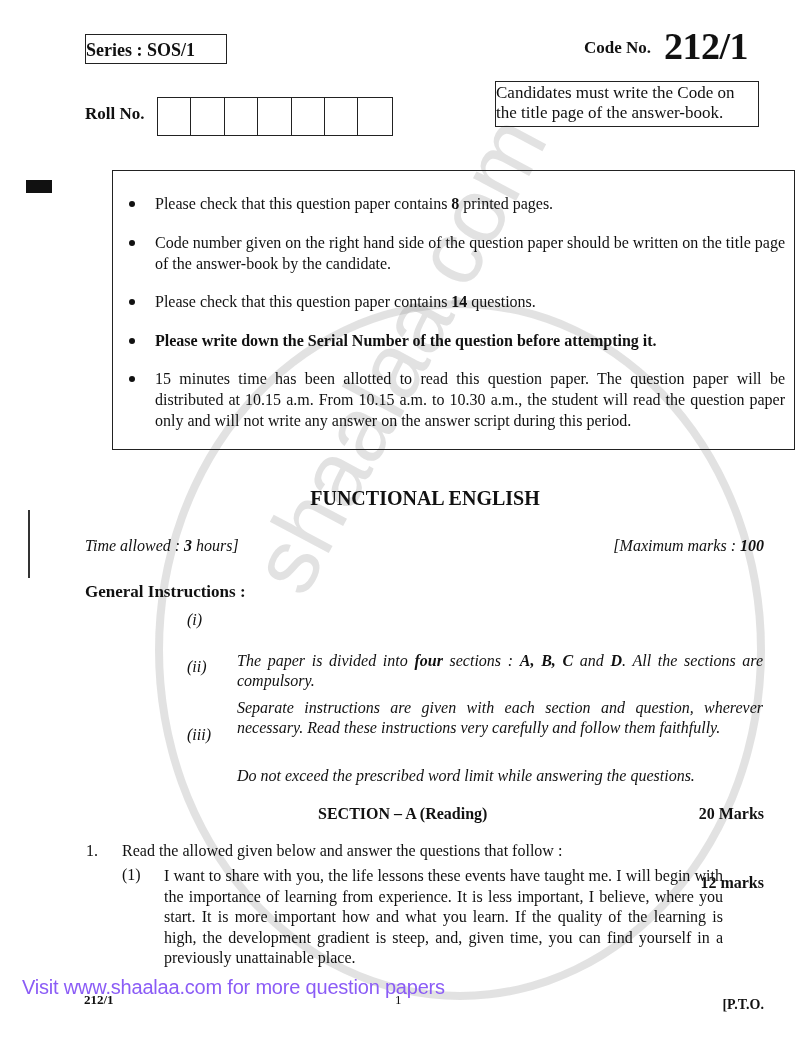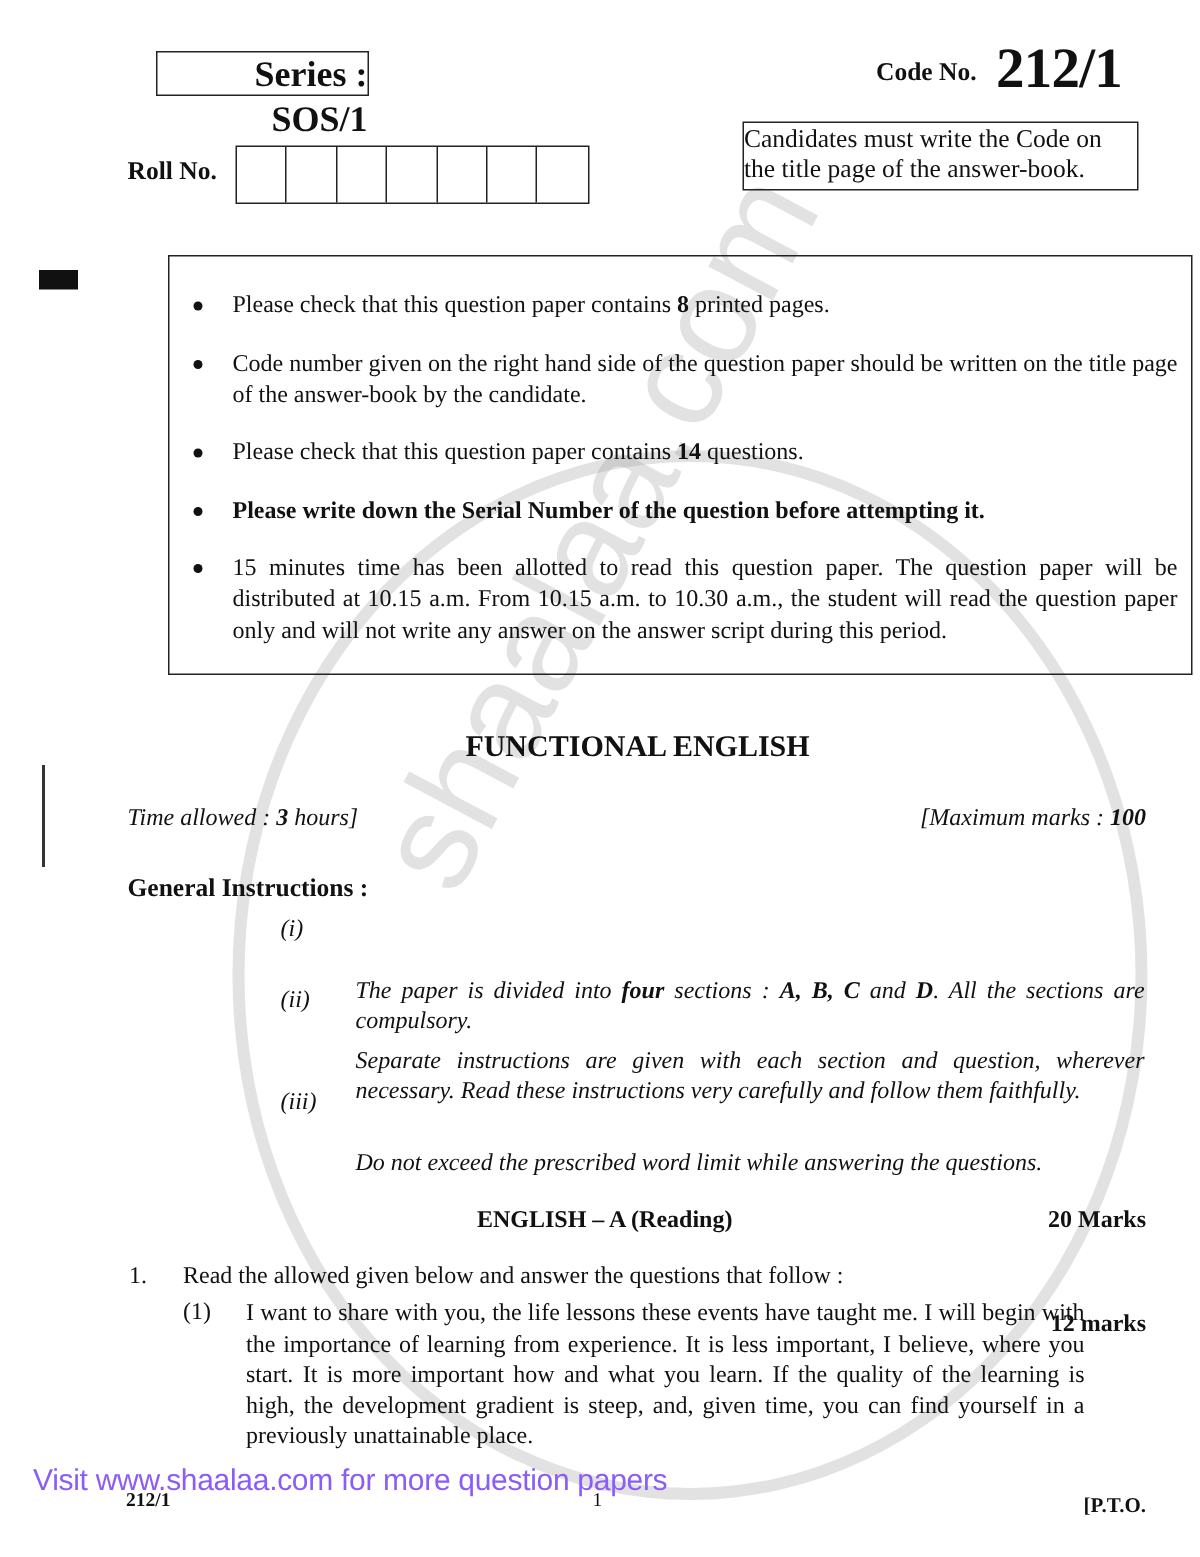--- a/index.html
+++ b/index.html
@@ -2,21 +2,21 @@
 <html><head>
 <meta charset="utf-8">
 <style>
   html, body { margin: 0; padding: 0; background: #ffffff; }
   body { width: 800px; height: 1038px; position: relative; overflow: hidden;
          font-family: "Liberation Serif", "DejaVu Serif", serif; color: #111; }
   .abs { position: absolute; }
   b, .b { font-weight: bold; }
 
   .series-box { left: 85px; top: 34px; width: 142px; height: 30px; border: 1.5px solid #222;
-                font-weight: bold; font-size: 24px; line-height: 30px; text-align: right; box-sizing: border-box; margin-left: 19px; }
+                font-weight: bold; font-size: 18px; line-height: 30px; text-align: left; box-sizing: border-box; }
   .code-label { left: 584px; top: 38px; font-weight: bold; font-size: 17px; }
   .code-val { left: 664px; top: 24px; font-weight: bold; font-size: 38px; letter-spacing: -0.5px; }
   .code-note { left: 495px; top: 81px; width: 264px; height: 46px; border: 1.5px solid #222; box-sizing: border-box;
                font-size: 17px; line-height: 20px; padding: 1px 0; }
   .roll-label { left: 85px; top: 104px; font-weight: bold; font-size: 17px; }
   .roll-boxes { left: 157px; top: 97px; display: flex; border: 1.5px solid #222; height: 39px; box-sizing: border-box; }
   .roll-cell { width: 33.4px; height: 100%; border-right: 1.5px solid #222; box-sizing: border-box; }
   .roll-cell:last-child { border-right: none; }
 
   .black-mark { left: 26px; top: 180px; width: 26px; height: 13px; background: #111; }
@@ -108,21 +108,21 @@
 
 <span class="instr-num" style="top:611px;">(i)</span>
 <div class="instr-text justify" style="top:611px;"><span>The paper is divided into </span><b>four</b><span> sections : </span><b>A, B, C</b><span> and </span><b>D</b><span>. All the sections are compulsory.</span></div>
 
 <span class="instr-num" style="top:658px;">(ii)</span>
 <div class="instr-text justify" style="top:658px;">Separate instructions are given with each section and question, wherever necessary. Read these instructions very carefully and follow them faithfully.</div>
 
 <span class="instr-num" style="top:726px;">(iii)</span>
 <div class="instr-text" style="top:726px;">Do not exceed the prescribed word limit while answering the questions.</div>
 
-<div class="abs section-title">ENGLISH – A (Reading)</div>
+<div class="abs section-title">SECTION – A (Reading)</div>
 <div class="abs section-marks">20 Marks</div>
 <div class="abs q-num">1.</div>
 <div class="abs q-text">Read the allowed given below and answer the questions that follow :</div>
 <div class="abs q-marks">12 marks</div>
 <div class="abs para-num">(1)</div>
 <div class="abs para-text justify">I want to share with you, the life lessons these events have taught me. I will begin with the importance of learning from experience. It is less important, I believe, where you start. It is more important how and what you learn. If the quality of the learning is high, the development gradient is steep, and, given time, you can find yourself in a previously unattainable place.</div>
 
 <div class="abs footer-code">212/1</div>
 <div class="abs footer-page">1</div>
 <div class="abs footer-pto">[P.T.O.</div>

